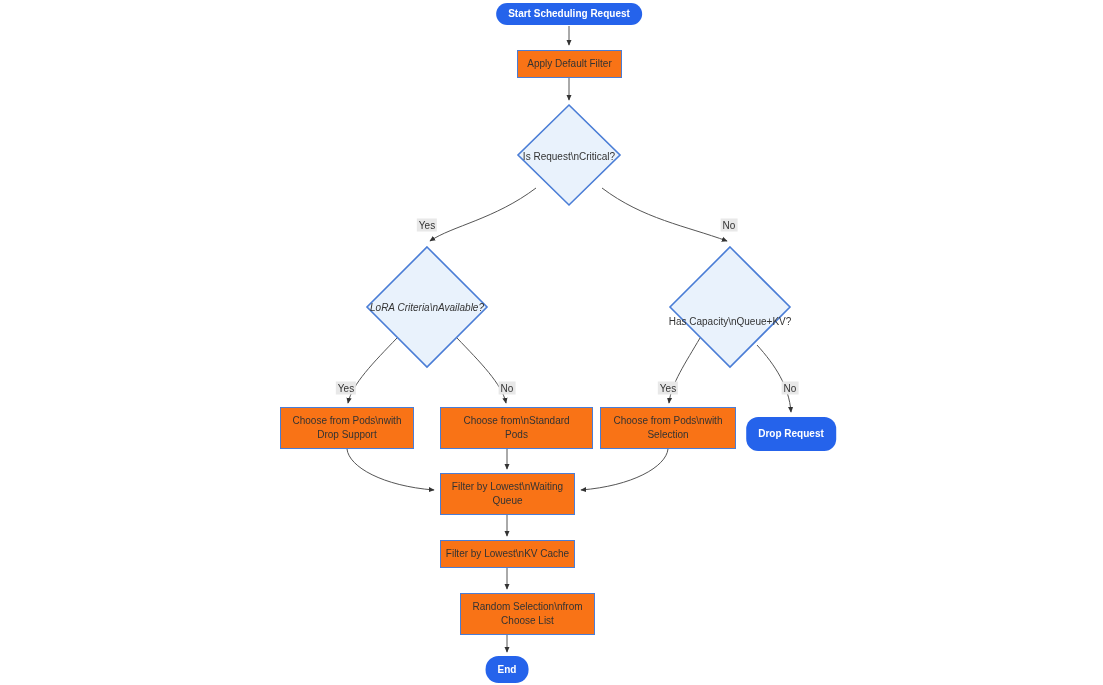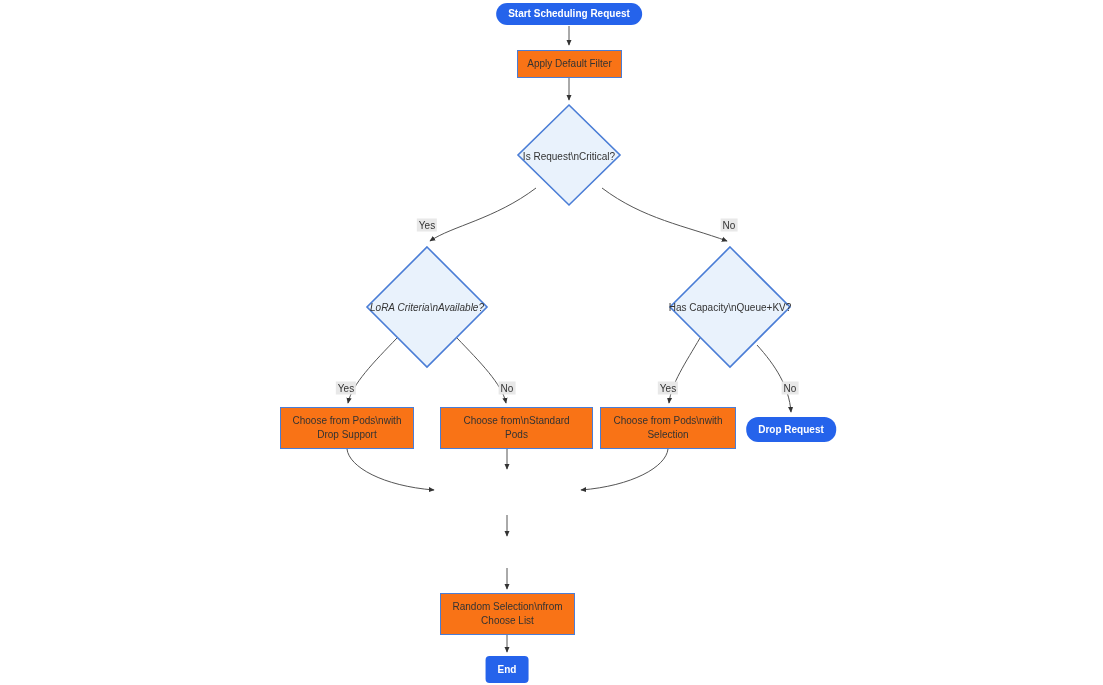--- a/index.html
+++ b/index.html
@@ -71,28 +71,28 @@
     padding: 0 2px;
     line-height: 13px;
     white-space: nowrap;
   }
   
   #n-start          { left: 569px; top: 3px;  height: 22px; }
   #n-apply          { left: 517px; top: 50px; width: 105px; height: 28px; }
   #n-choose-lora    { left: 280px; top: 407px; width: 134px; height: 42px; }
   #n-choose-standard{ left: 440px; top: 407px; width: 153px; height: 42px; }
   #n-choose-capacity{ left: 600px; top: 407px; width: 136px; height: 42px; }
-  #n-drop           { left: 791px; top: 417px; height: 25px; }
+  #n-drop           { left: 791px; top: 417px; height: 34px; }
   #n-filter-queue   { left: 440px; top: 473px; width: 135px; height: 42px; }
   #n-filter-kv      { left: 440px; top: 540px; width: 135px; height: 28px; }
-  #n-random         { left: 440px; top: 593px; width: 135px; height: 42px; text-align: right; }
-  #n-end            { left: 507px; top: 656px; height: 27px; border-radius: 4px; }
+  #n-random         { left: 460px; top: 593px; width: 135px; height: 42px; text-align: right; }
+  #n-end            { left: 507px; top: 656px; height: 27px; border-radius: 13px; }
   #t-critical       { left: 569px; top: 156px; }
   #t-lora           { left: 427px; top: 307px; font-style: italic; }
-  #t-capacity       { left: 730px; top: 307px; }
+  #t-capacity       { left: 730px; top: 321px; }
   #l-crit-yes       { left: 427px; top: 225px; }
   #l-crit-no        { left: 729px; top: 225px; }
   #l-lora-yes       { left: 346px; top: 388px; }
   #l-lora-no        { left: 507px; top: 388px; }
   #l-cap-yes        { left: 668px; top: 388px; }
   #l-cap-no         { left: 790px; top: 388px; }
 </style>
 </head>
 <body>
 
@@ -149,21 +149,28 @@
 
   <div class="node rect" id="n-choose-capacity">
     <div class="line">Choose from Pods\nwith</div>
     <div class="line">Selection</div>
   </div>
 
   <div class="node pill" id="n-drop">
     <div class="line">Drop Request</div>
   </div>
 
+  <div class="node rect" id="n-filter-queue">
+    <div class="line">Filter by Lowest\nWaiting</div>
+    <div class="line">Queue</div>
+  </div>
 
+  <div class="node rect" id="n-filter-kv">
+    <div class="line">Filter by Lowest\nKV Cache</div>
+  </div>
 
   <div class="node rect" id="n-random">
     <div class="line">Random Selection\nfrom</div>
     <div class="line">Choose List</div>
   </div>
 
   <div class="node pill" id="n-end">
     <div class="line">End</div>
   </div>
 

